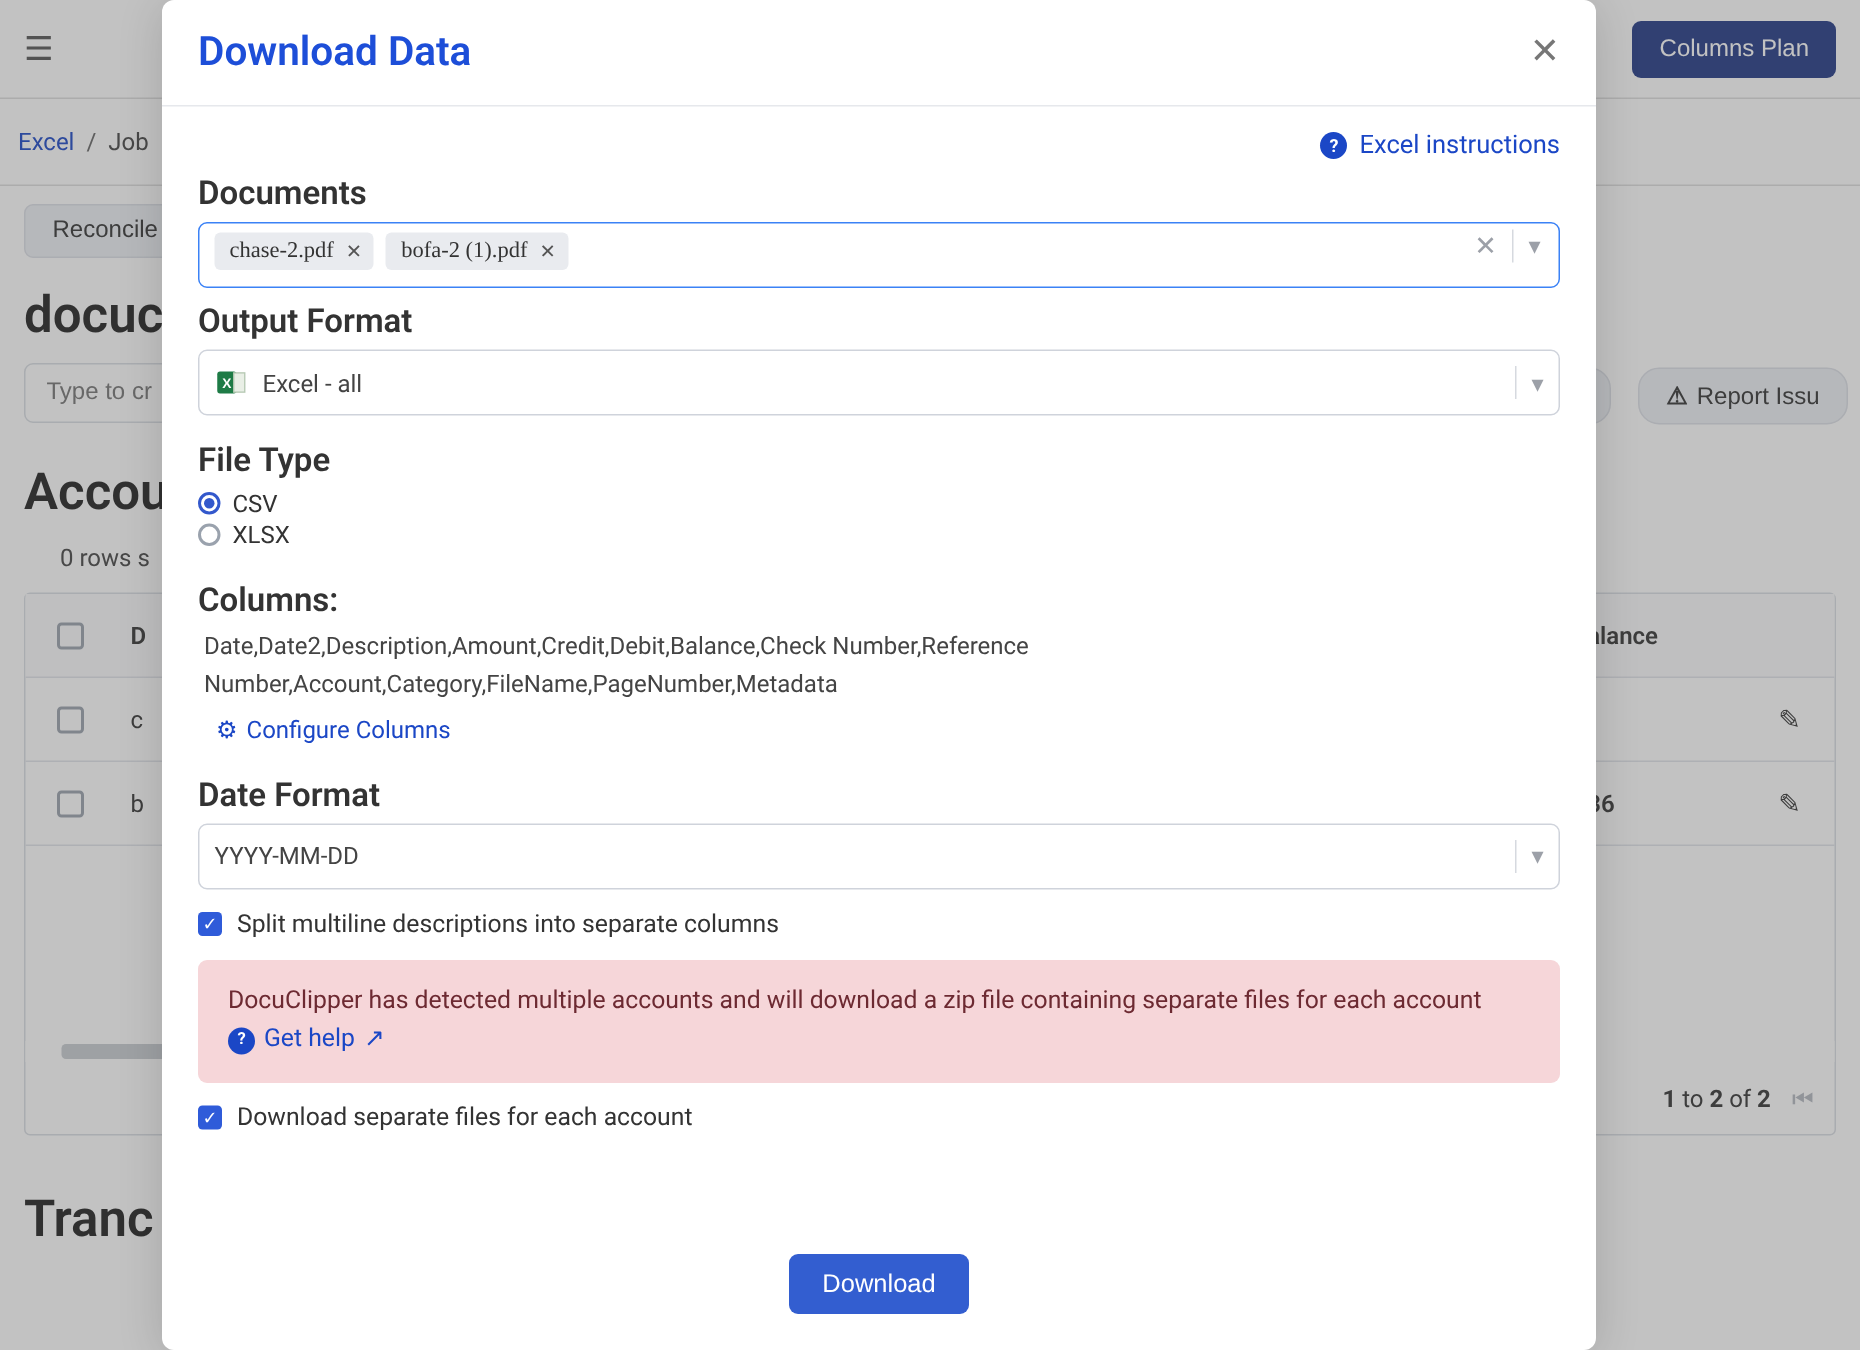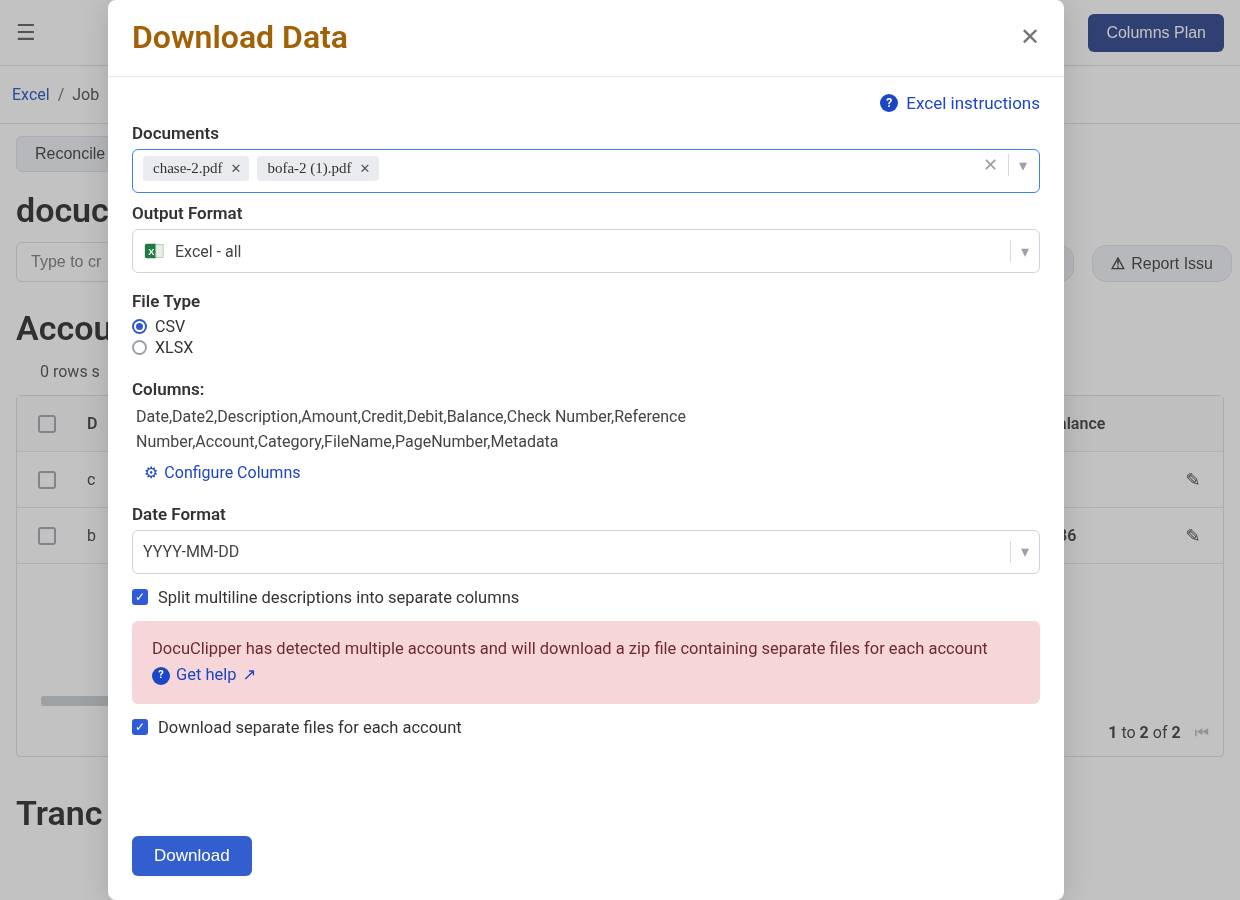--- a/index.html
+++ b/index.html
@@ -121,40 +121,40 @@
     display: flex;
     flex-direction: column;
   }
   .modal-header {
     display: flex;
     align-items: center;
     justify-content: space-between;
     padding: 18px 24px 20px 24px;
     border-bottom: 1px solid #e6e8ec;
   }
-  .modal-title { font-size: 32px; font-weight: 600; color: #a16207; }
+  .modal-title { font-size: 27px; font-weight: 600; color: #1d4ed8; }
   .modal-close { font-size: 24px; color: #777; cursor: pointer; background: none; border: none; }
   .modal-body {
     padding: 16px 24px 10px 24px;
     overflow: auto;
     flex: 1;
   }
   .help-link-row {
     display: flex;
     justify-content: flex-end;
     margin-bottom: 10px;
   }
   .excel-help { color: #1b47c6; font-size: 17px; cursor: pointer; display: flex; align-items: center; gap: 8px; }
   .help-icon {
     display: inline-flex;
     width: 18px; height: 18px; border-radius: 50%;
     background: #1b47c6; color: #fff; font-size: 12px;
     align-items: center; justify-content: center; font-weight: bold;
   }
-  .field-label { font-weight: 600; font-size: 17px; color: #333; margin: 10px 0 6px 0; }
+  .field-label { font-weight: 600; font-size: 22px; color: #333; margin: 10px 0 6px 0; }
   .mchips {
     border: 1px solid #3b82f6;
     border-radius: 6px;
     min-height: 44px;
     display: flex;
     align-items: flex-start;
     padding: 4px 6px;
     position: relative;
     font-family: Liberation Serif, serif;
   }
@@ -212,21 +212,21 @@
     color: #6d2a32;
     font-size: 16.5px;
     line-height: 1.5;
     margin: 6px 0 10px 0;
   }
   .alert-help { color: #1b47c6; display: inline-flex; align-items: center; gap: 6px; cursor: pointer; }
   .ext-ic { color: #1b47c6; }
 
   .modal-footer {
     display: flex;
-    justify-content: flex-start;
+    justify-content: center;
     padding: 12px 24px 24px 24px;
   }
   .download-btn {
     background: #335ed0;
     color: #fff;
     border: none;
     border-radius: 6px;
     padding: 10px 22px;
     font-size: 17px;
     cursor: pointer;

